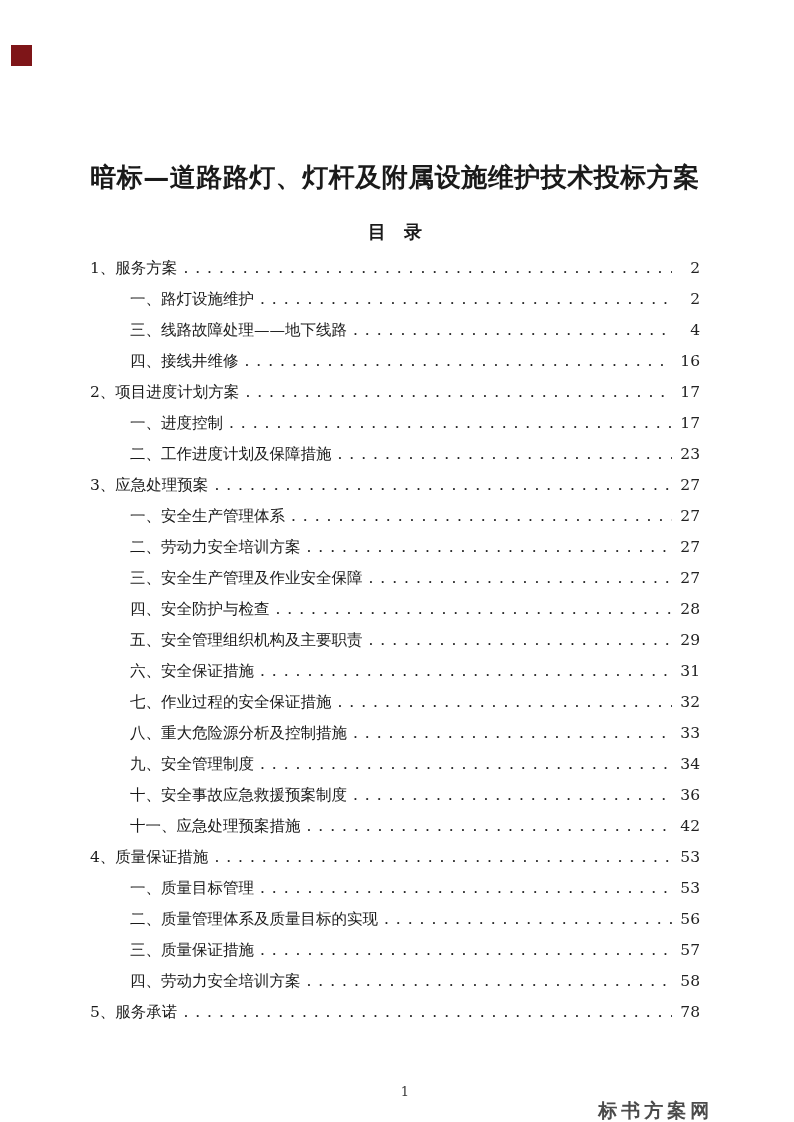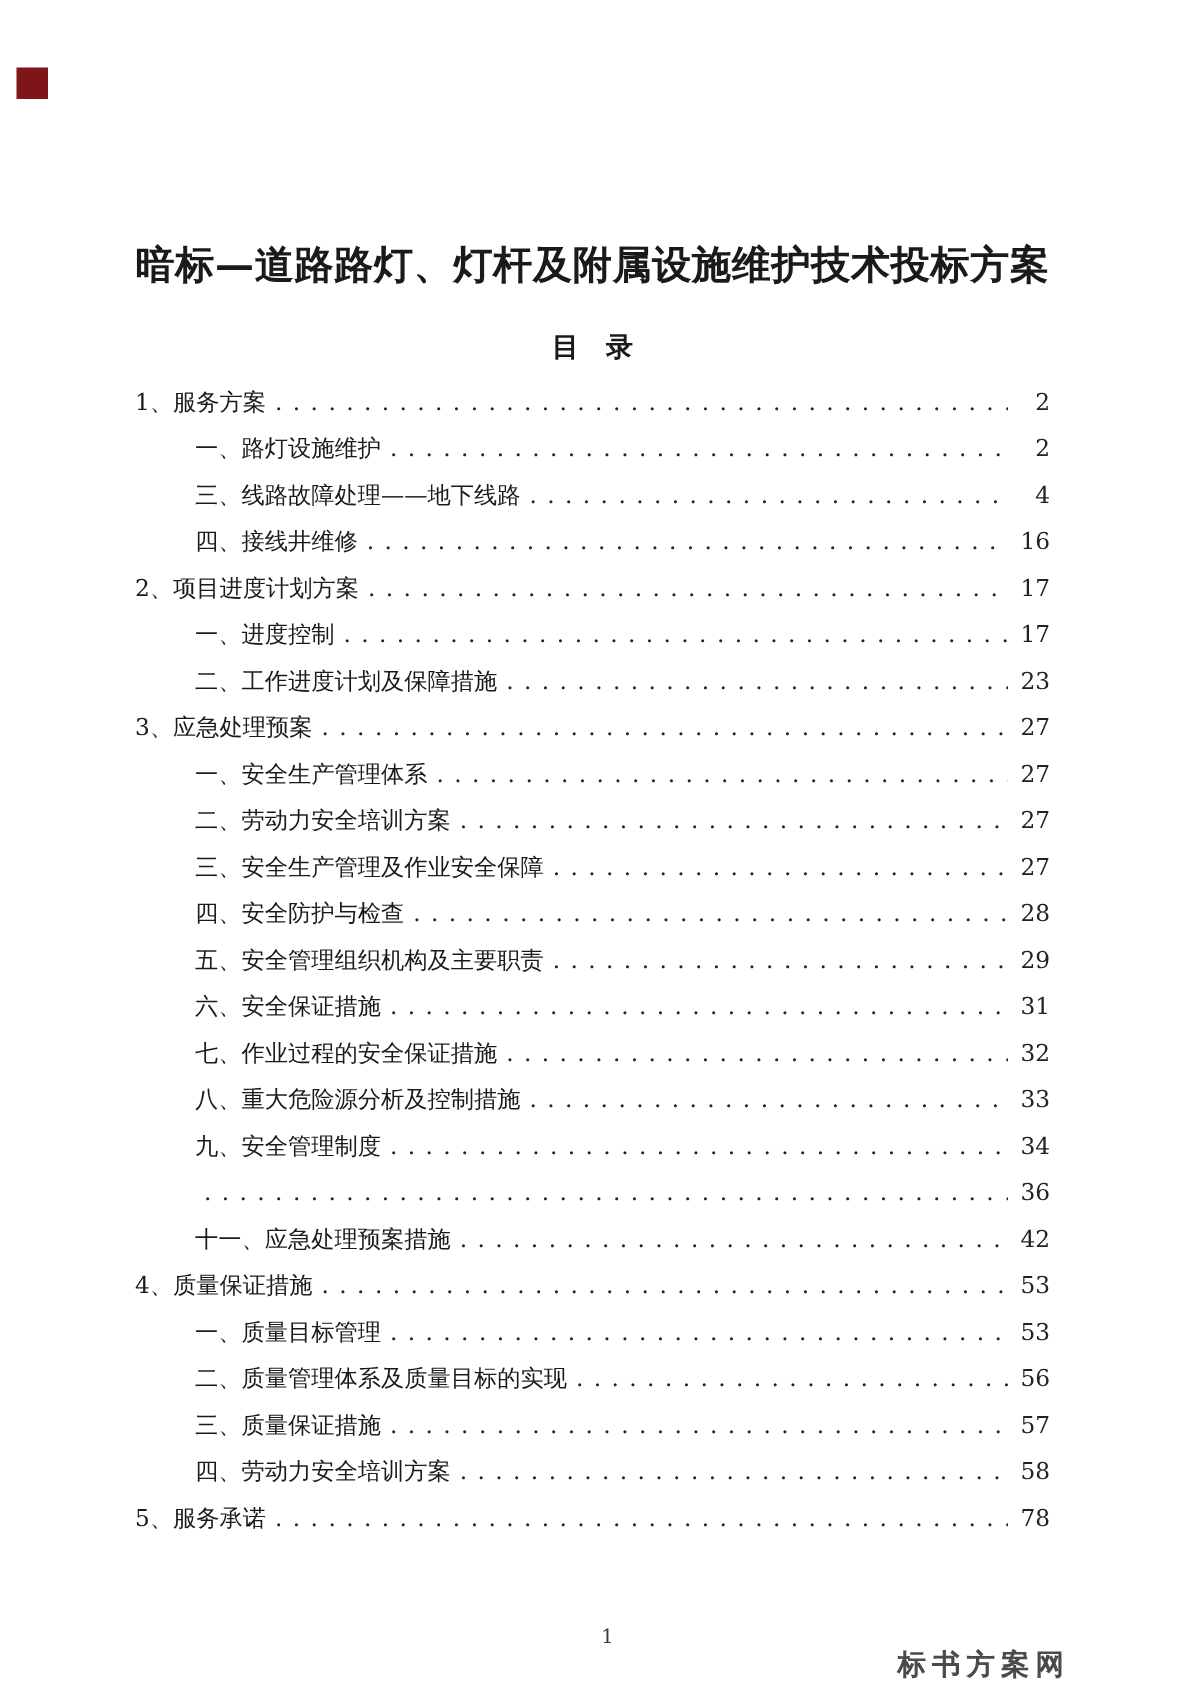--- a/index.html
+++ b/index.html
@@ -191,20 +191,21 @@
     <span class="toc-label">八、重大危险源分析及控制措施</span>
     <span class="toc-dots"></span>
     <span class="toc-page">33</span>
   </div>
         <div class="toc-row lvl2">
     <span class="toc-label">九、安全管理制度</span>
     <span class="toc-dots"></span>
     <span class="toc-page">34</span>
   </div>
         <div class="toc-row lvl2">
+    <span class="toc-label">十、安全事故应急救援预案制度</span>
     <span class="toc-dots"></span>
     <span class="toc-page">36</span>
   </div>
         <div class="toc-row lvl2">
     <span class="toc-label">十一、应急处理预案措施</span>
     <span class="toc-dots"></span>
     <span class="toc-page">42</span>
   </div>
         <div class="toc-row lvl1">
     <span class="toc-label">4、质量保证措施</span>

